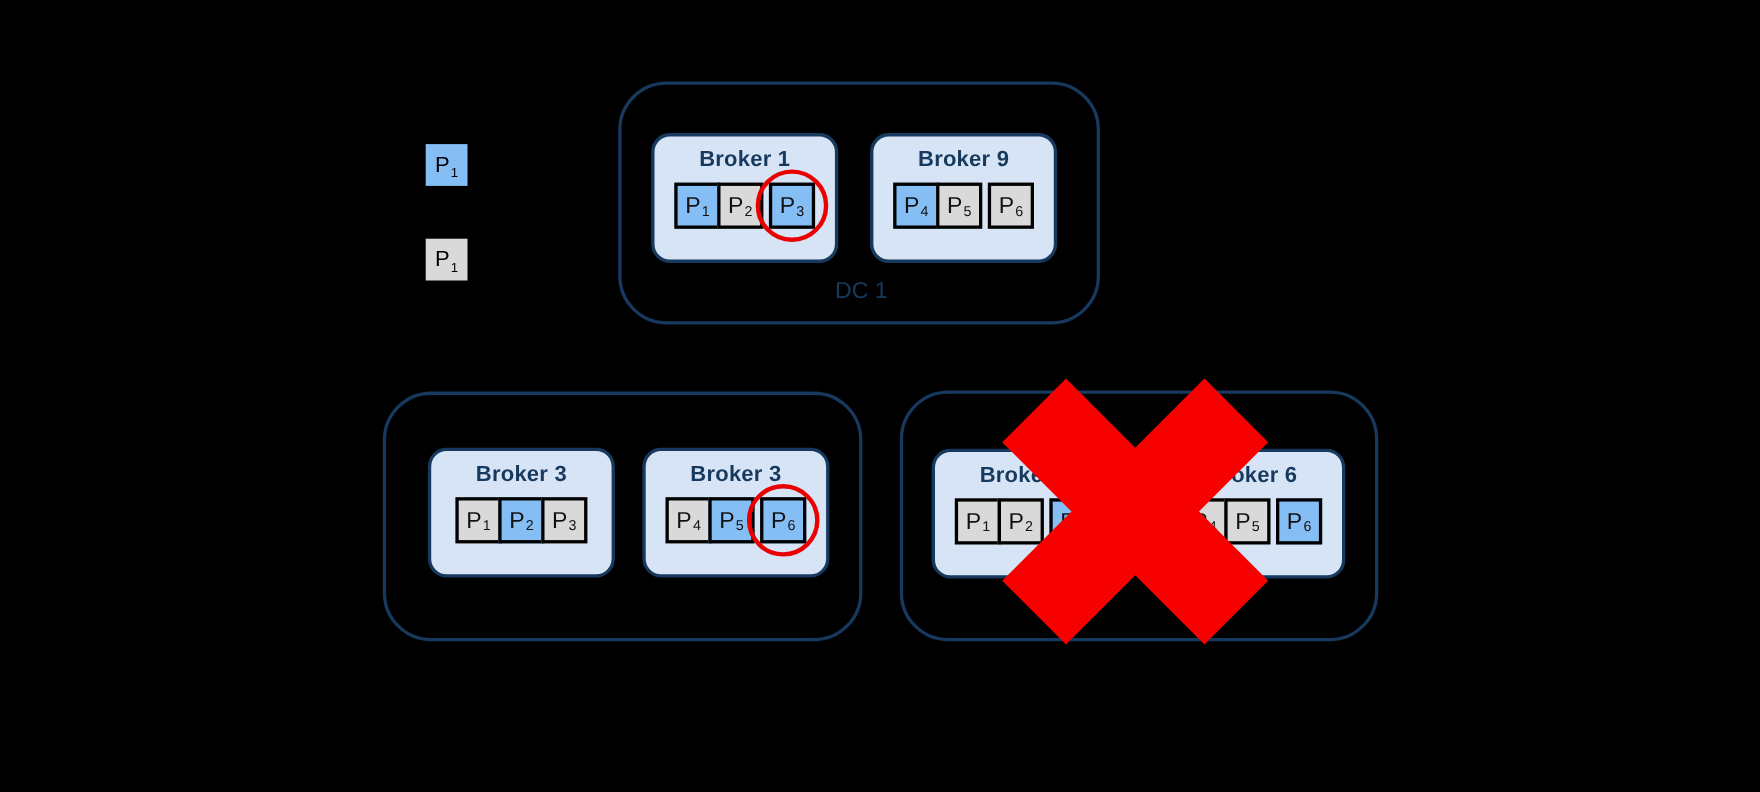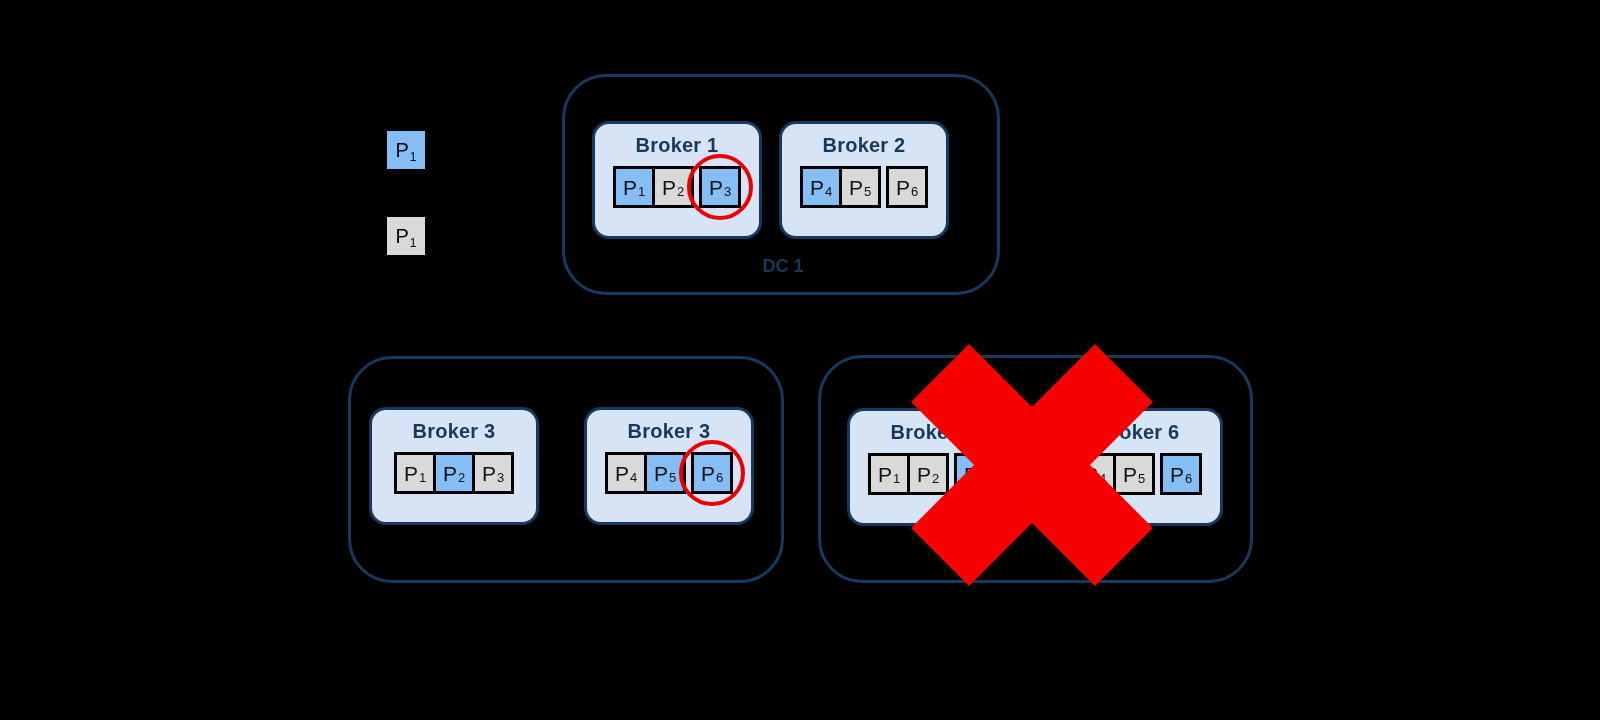--- a/index.html
+++ b/index.html
@@ -17,22 +17,22 @@
   .legend-follower { left:387px; top:217px; }
   
   .dc {
     position:absolute; border:3.5px solid var(--navy,#17395E);
     border-radius:44px; background:transparent;
   }
   .dc1 { left:562px; top:74px;  width:438px; height:221px; }
   .dc2 { left:348px; top:356px; width:436px; height:227px; }
   .dc3 { left:818px; top:355px; width:435px; height:228px; }
   .brokers { display:flex; justify-content:space-between; }
-  .dc1 .brokers { padding:44px 48px 0 27px; }
-  .dc2 .brokers { padding:48px 27px 0 18px; }
+  .dc1 .brokers { padding:44px 36px 0 27px; }
+  .dc2 .brokers { padding:48px 27px 0 38px; }
   .dc3 .brokers { padding:50px 27px 0 26px; }
   .broker {
     width:170px; height:118px; background:var(--brokerfill,#D6E4F5);
     border:3.5px solid var(--navy,#17395E); border-radius:17px;
   }
   .broker-title {
     margin-top:10px; text-align:center; font-weight:bold;
     font-size:20px; color:var(--navy,#17395E); letter-spacing:0.2px;
   }
   .prow { display:flex; justify-content:center; margin-top:9px; }
@@ -48,21 +48,21 @@
   .legend-sq .pglyph { font-size:20px; }
   .legend-sq .psub   { font-size:12px; margin-bottom:6px; }
   
   .ring {
     position:absolute; left:50%; top:50%; width:66px; height:66px;
     transform:translate(-50%,-50%); border:4.5px solid var(--circlered,#EA0000);
     border-radius:50%; z-index:6; pointer-events:none;
   }
   .dc-label {
     position:absolute; left:4px; right:0; bottom:15px; text-align:center;
-    font-weight:bold; font-size:18px; color:var(--navy,#17395E);
+    font-weight:normal; font-size:21px; color:var(--navy,#17395E);
   }
   
   .fail-x { position:absolute; left:875px; top:330px; z-index:10; pointer-events:none; }
 </style>
 </head>
 <body>
 
 <div class="canvas">
 
   <div class="legend-sq legend-leader" style="background: rgb(133, 190, 245);">
@@ -88,21 +88,21 @@
               <span class="psub">2</span>
             </div>
             <div class="pcell detached" style="background: rgb(133, 190, 245);">
               <span class="pglyph">P</span>
               <span class="psub">3</span>
               <span class="ring"></span>
             </div>
           </div>
         </div>
         <div class="broker">
-          <div class="broker-title">Broker 2</div>
+          <div class="broker-title">Broker 9</div>
           <div class="prow">
             <div class="pcell" style="background: rgb(133, 190, 245);">
               <span class="pglyph">P</span>
               <span class="psub">4</span>
             </div>
             <div class="pcell" style="background: rgb(217, 217, 217);">
               <span class="pglyph">P</span>
               <span class="psub">5</span>
             </div>
             <div class="pcell detached" style="background: rgb(217, 217, 217);">

